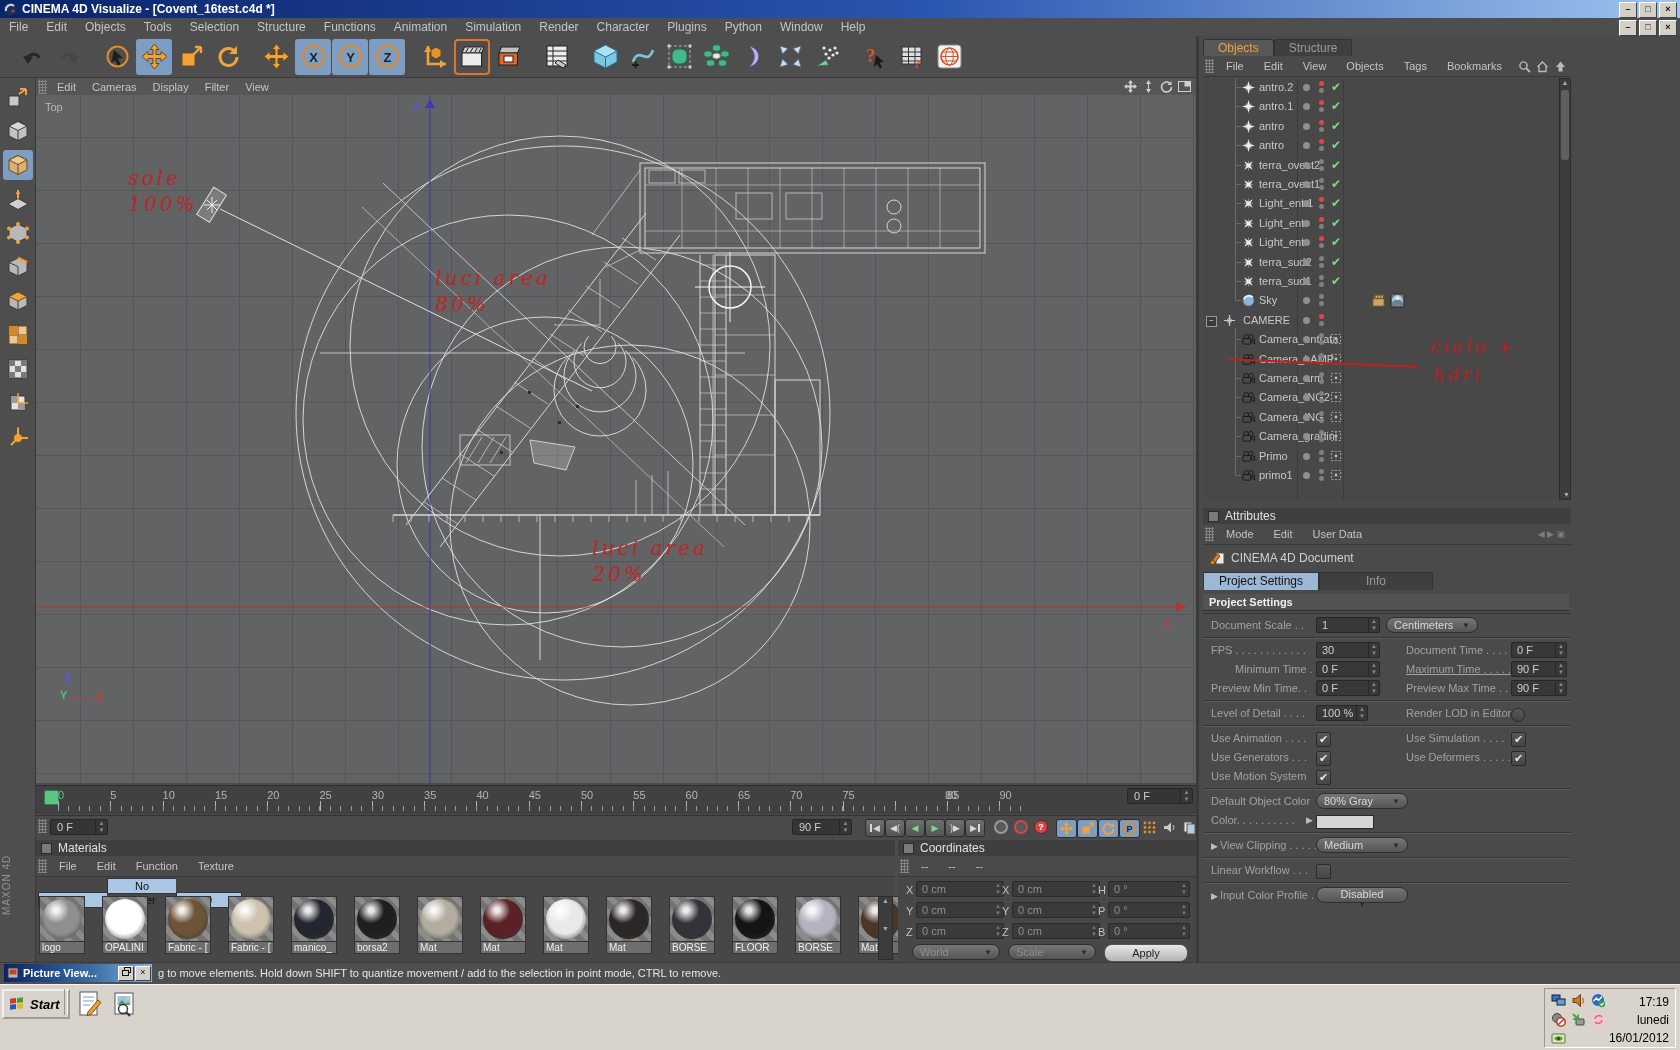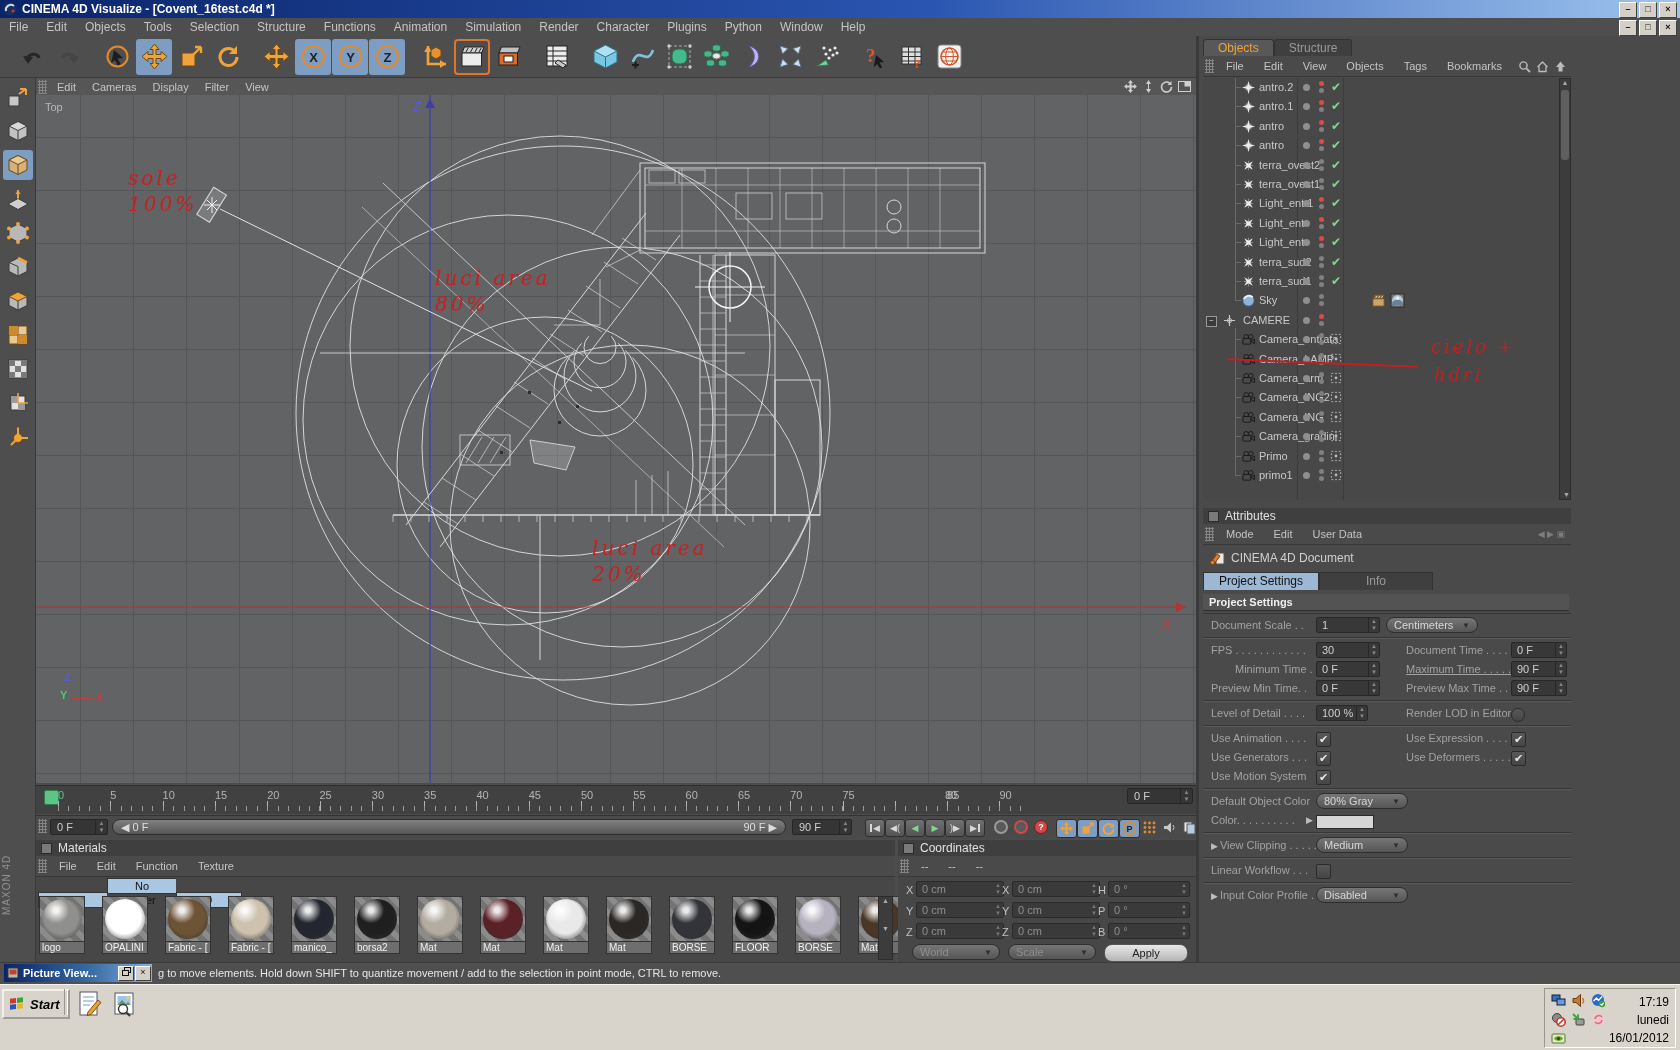--- a/index.html
+++ b/index.html
@@ -751,24 +751,20 @@
       <span class="num" style="left: 911.1px;">85</span>
       <span class="num" style="left: 963.4px;">90</span>
     </div>
 
   <div class="abs" id="transrow">
     <span class="grip"></span>
     <div class="spin" style="left:14px;top:3px;width:58px;">
       <span class="v">0 F</span>
         <span class="ud">▲<br>▼</span>
     </div>
-    <div id="slider">
-      <span>◀ <span>0 F</span></span>
-      <span><span>90 F</span> ▶</span>
-    </div>
     <div class="spin" style="left:756px;top:3px;width:60px;">
       <span class="v">90 F</span>
         <span class="ud">▲<br>▼</span>
     </div>
     <span id="transbtns"><span class="tbtn " style="left: 829px;"><i class="bar"></i>◀</span><span class="tbtn " style="left: 849px;">◀(</span><span class="tbtn green" style="left: 869px;">◀</span><span class="tbtn green" style="left: 889px;">▶</span><span class="tbtn " style="left: 909px;">)▶</span><span class="tbtn " style="left: 929px;">▶<i class="bar"></i></span><span class="rbtn" style="left: 958px; border: 2px solid rgb(154, 154, 154); background: rgb(90, 90, 90);"></span><span class="rbtn" style="left: 978px; border: 2px solid rgb(208, 72, 72); background: rgb(90, 90, 90); box-shadow: rgb(90, 90, 90) 0px 0px 0px 2px inset;"></span><span class="rbtn" style="left: 998px; background: rgb(208, 72, 72); color: rgb(255, 255, 255); border: 1px solid rgb(122, 26, 26);">?</span><span class="toggle" style="left: 1020px;">
           <span class="ic">
             <svg viewBox="0 0 15 15" width="15" height="15">
               <path d="M7.5 1 L10 4 H8.5 V6.5 H11 V5 L14 7.5 11 10 V8.5 H8.5 V11 H10 L7.5 14 5 11 H6.5 V8.5 H4 V10 L1 7.5 4 5 V6.5 H6.5 V4 H5Z" fill="#f0a33a"></path>
             </svg>
           </span>
@@ -1503,21 +1499,21 @@
               <span class="ud">▲<br>▼</span>
             </div>
             <span class="attr-lbl" style="left: 203px;">Render LOD in Editor</span>
             <span class="attr-round" style="left: 308px;"></span>
           </div>
         </div>
         <div class="attr-group">
           <div class="attr-row">
             <span class="attr-lbl" style="left: 8px;">Use Animation . . . .</span>
             <span class="attr-check" style="left: 113px;">✔</span>
-            <span class="attr-lbl" style="left: 203px;">Use Expression . . . .</span>
+            <span class="attr-lbl" style="left: 203px;">Use Simulation . . . .</span>
             <span class="attr-check" style="left: 308px;">✔</span>
           </div>
           <div class="attr-row">
             <span class="attr-lbl" style="left: 8px;">Use Generators . . .</span>
             <span class="attr-check" style="left: 113px;">✔</span>
             <span class="attr-lbl" style="left: 203px;">Use Deformers . . . . .</span>
             <span class="attr-check" style="left: 308px;">✔</span>
           </div>
           <div class="attr-row">
             <span class="attr-lbl" style="left: 8px;">Use Motion System</span>
@@ -1549,21 +1545,21 @@
         </div>
         <div class="attr-group">
           <div class="attr-row">
             <span class="attr-lbl" style="left: 8px;">Linear Workflow . . .</span>
             <span class="attr-check" style="left: 113px;"></span>
           </div>
         </div>
         <div class="attr-group">
           <div class="attr-row">
             <span class="attr-lbl" style="left: 8px;"><span class="exp">▶</span>Input Color Profile . .</span>
-            <div class="dropdown" style="left: 113px; top: 1px; width: 92px;">
+            <div class="dropdown" style="left: 113px; top: 1px; width: 92px; flex-direction: column;">
               <span>Disabled</span>
               <span class="car">▼</span>
             </div>
           </div>
         </div>
       </div>
   </div>
 
   <div class="abs" id="statusbar">
     <div id="statustext">g to move elements. Hold down SHIFT to quantize movement / add to the selection in point mode, CTRL to remove.</div>

